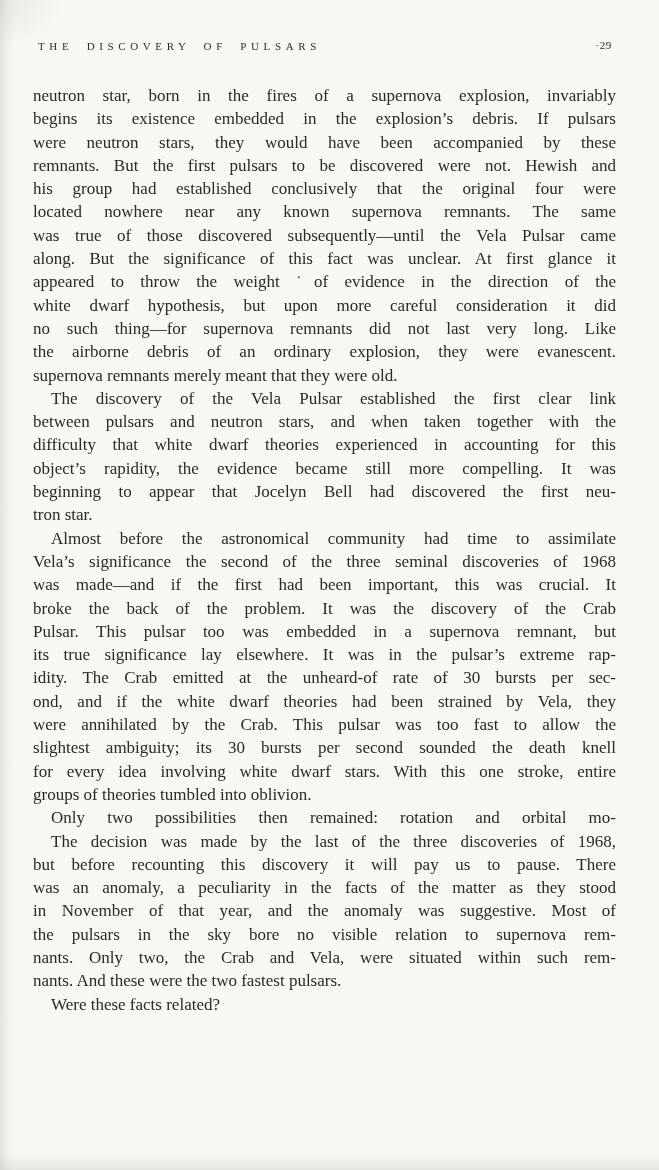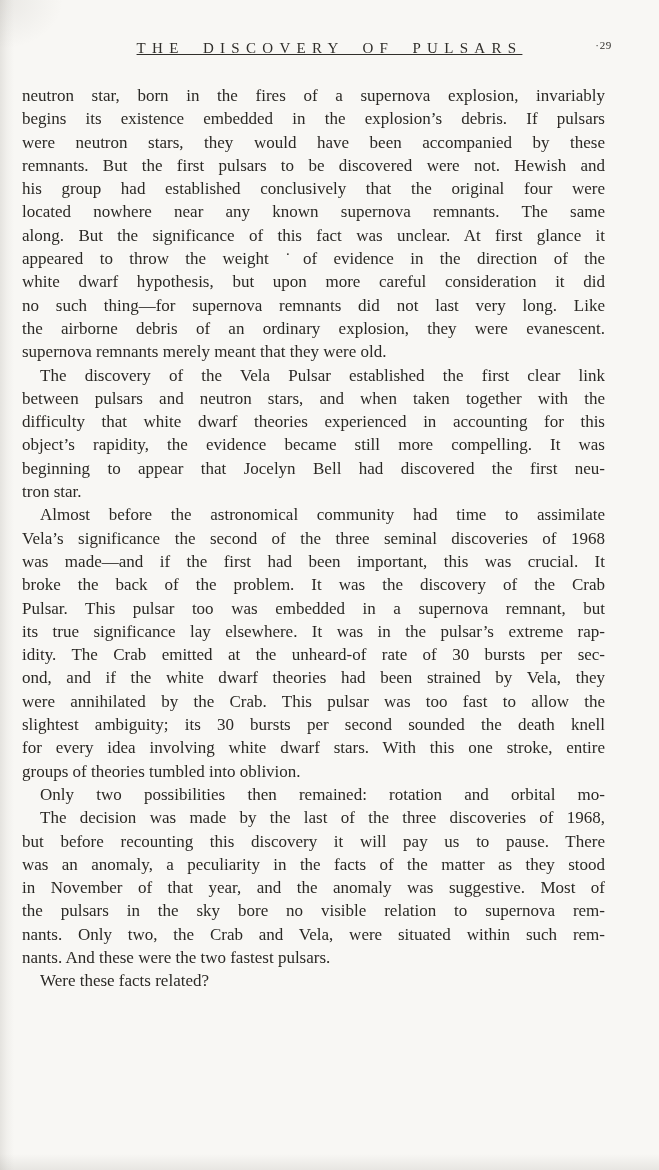--- a/index.html
+++ b/index.html
@@ -21,40 +21,39 @@
     color: #2b2925;
   }
   .running-header {
     position: absolute;
     top: 40px;
     left: 38px;
     width: 583px;
     height: 22px;
   }
   .running-title {
-    text-align: center;
-    font-size: 15px;
+    text-align: left;
+    font-size: 11px;
     letter-spacing: 0.42em;
     word-spacing: 0.55em;
     color: #302e2a;
     white-space: nowrap;
-    text-decoration: underline;
   }
   .page-number {
     position: absolute;
     right: 9px;
     top: -1px;
     font-size: 11px;
     letter-spacing: 0.06em;
     color: #302e2a;
   }
   .page-body {
     position: absolute;
     top: 84px;
-    left: 22px;
+    left: 33px;
     width: 583px;
   }
   .para { margin: 0; padding: 0; }
   .line {
     font-size: 17px;
     line-height: 23.3px;
     height: 23.3px;
     overflow: hidden;
     color: #2b2925;
   }
@@ -77,20 +76,21 @@
     <div class="page-number">·29</div>
   </div>
   <div class="page-body">
       <div class="para">
         <div class="line just">neutron star, born in the fires of a supernova explosion, invariably</div>
         <div class="line just">begins its existence embedded in the explosion’s debris. If pulsars</div>
         <div class="line just">were neutron stars, they would have been accompanied by these</div>
         <div class="line just">remnants. But the first pulsars to be discovered were not. Hewish and</div>
         <div class="line just">his group had established conclusively that the original four were</div>
         <div class="line just">located nowhere near any known supernova remnants. The same</div>
+        <div class="line just">was true of those discovered subsequently—until the Vela Pulsar came</div>
         <div class="line just">along. But the significance of this fact was unclear. At first glance it</div>
         <div class="line just">appeared to throw the weight ˙of evidence in the direction of the</div>
         <div class="line just">white dwarf hypothesis, but upon more careful consideration it did</div>
         <div class="line just">no such thing—for supernova remnants did not last very long. Like</div>
         <div class="line just">the airborne debris of an ordinary explosion, they were evanescent.</div>
         <div class="line last">supernova remnants merely meant that they were old.</div>
       </div>
       <div class="para">
         <div class="line just indent">The discovery of the Vela Pulsar established the first clear link</div>
         <div class="line just">between pulsars and neutron stars, and when taken together with the</div>

